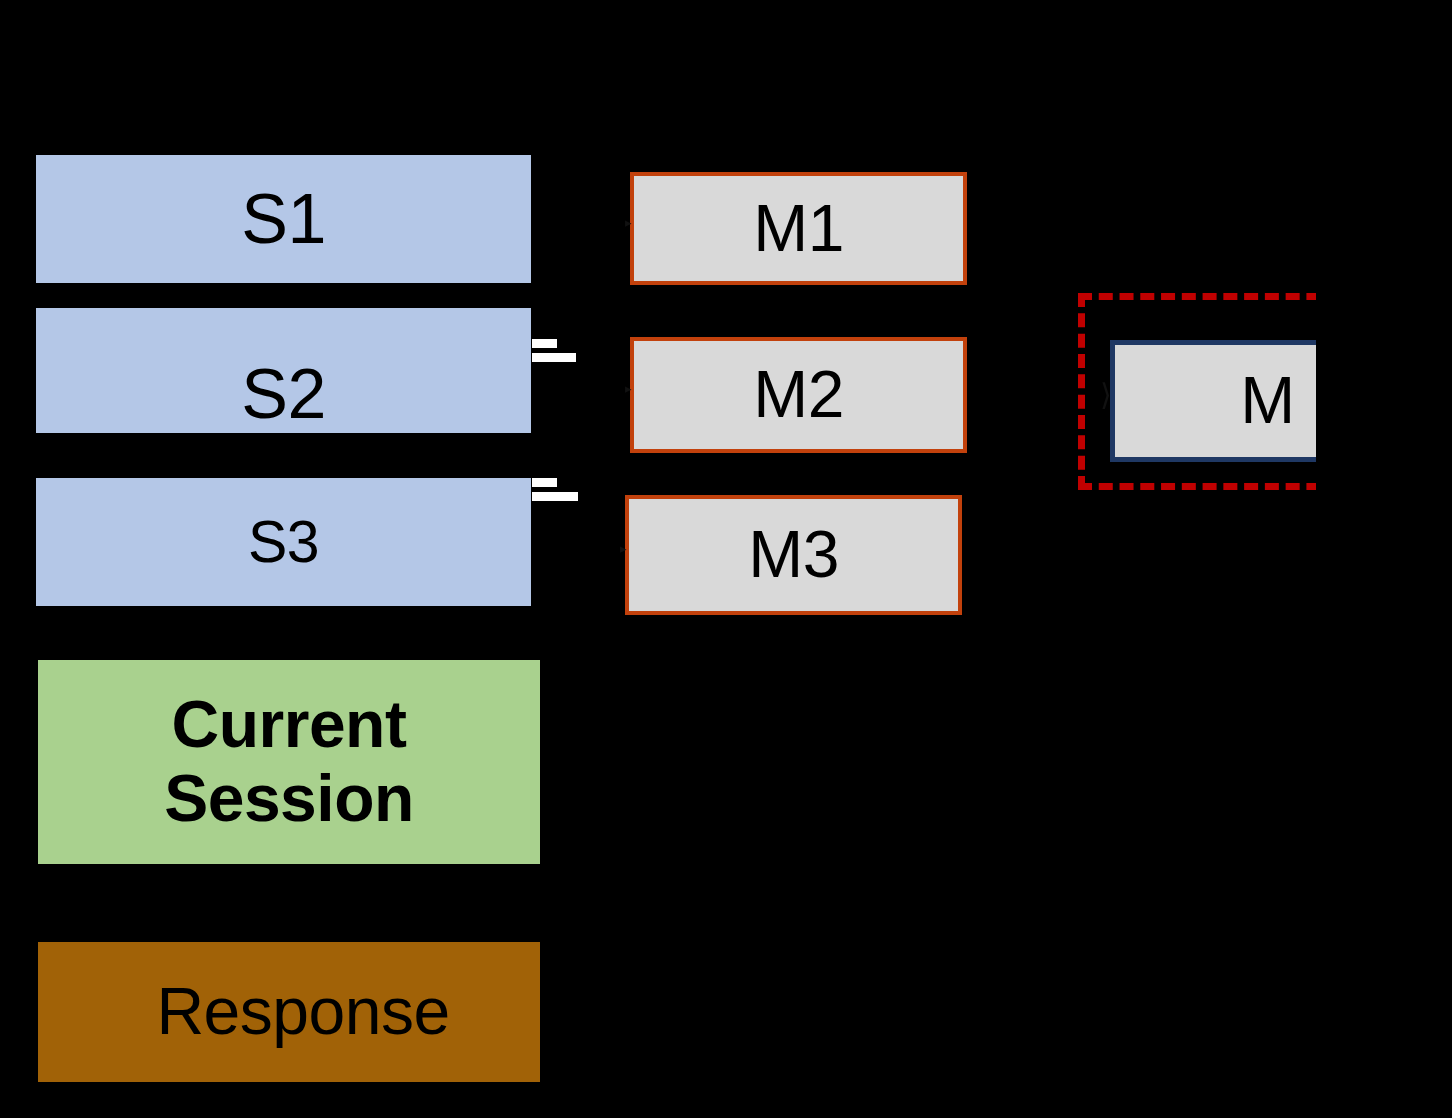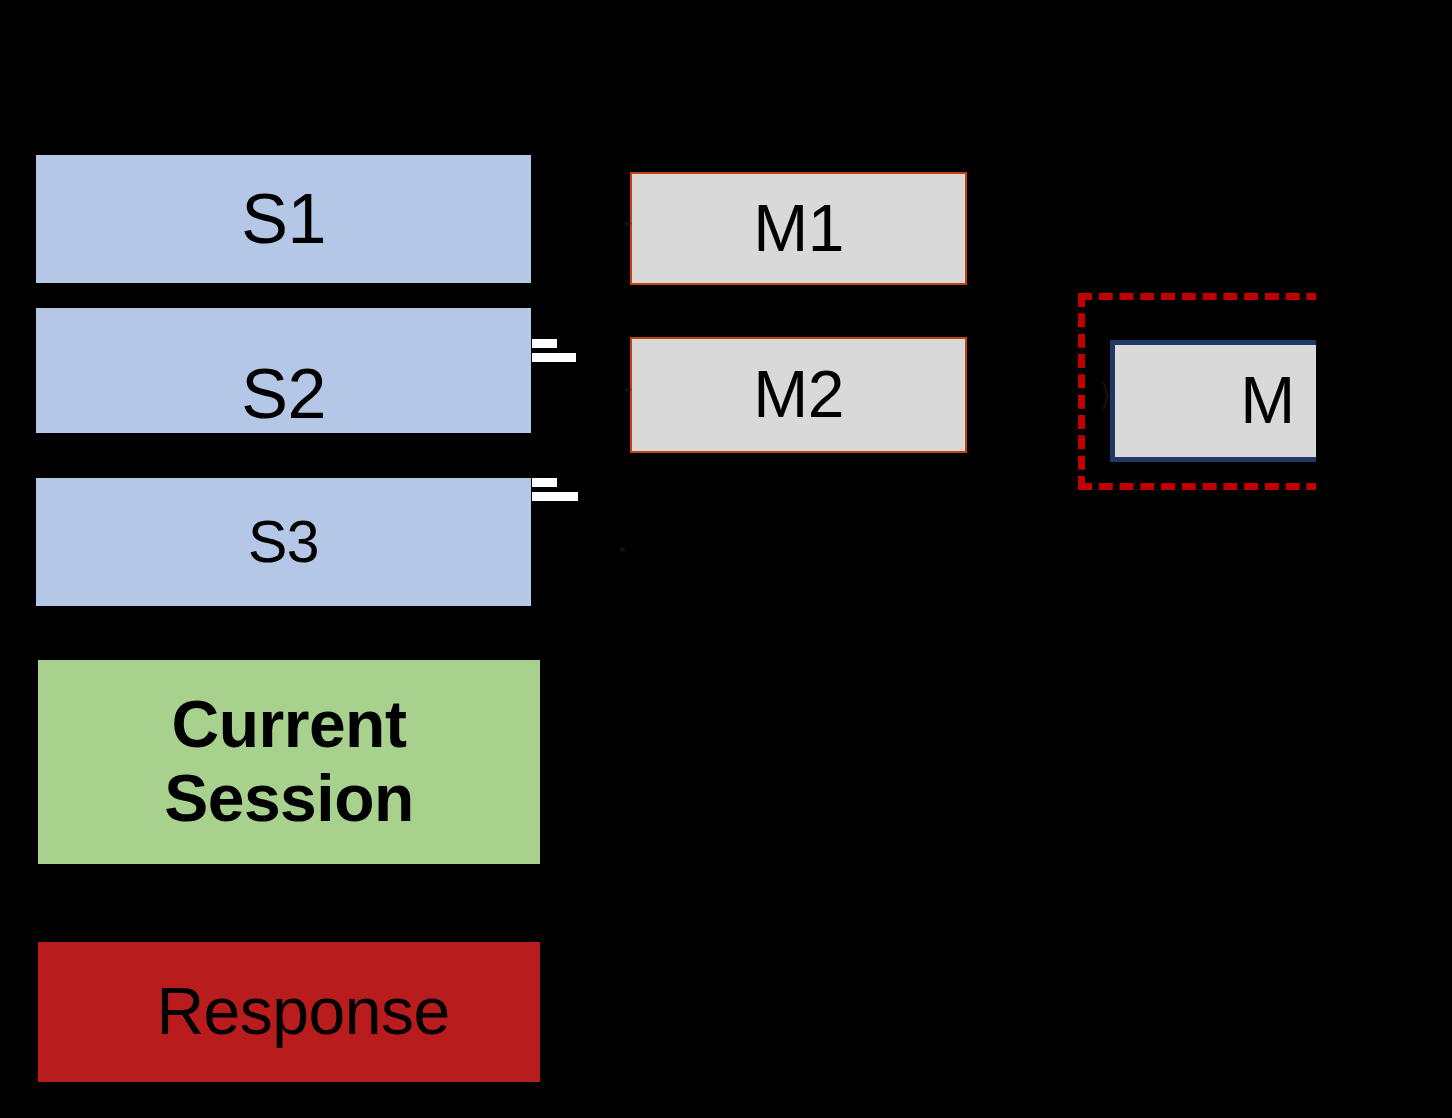--- a/index.html
+++ b/index.html
@@ -25,23 +25,23 @@
     align-items: center;
     justify-content: center;
     color: #000000;
     line-height: 1.12;
     text-align: center;
     white-space: pre-line;
     letter-spacing: -0.5px;
   }
 
   .node.session   { background: #b4c7e7; }
-  .node.memory    { background: #d9d9d9; border: 2px solid #c2410c; }
+  .node.memory    { background: #d9d9d9; border: 4px solid #c2410c; }
   .node.current   { background: #a9d18e; }
-  .node.response  { background: #b91c1c; padding-left: 28px; }
+  .node.response  { background: #a16207; padding-left: 28px; }
 
   .node.merged {
     background: #d9d9d9;
     border: 5px solid #1f3864;
   }
 
   
   .dashed-region {
     position: absolute;
     box-sizing: border-box;
@@ -91,20 +91,23 @@
   </div>
 
   <div class="node memory" style="left:630px; top:172px; width:337px; height:113px; font-size:66px;">
     <span>M1</span>
   </div>
 
   <div class="node memory" style="left:630px; top:337px; width:337px; height:116px; font-size:66px;">
     <span>M2</span>
   </div>
 
+  <div class="node memory" style="left:625px; top:495px; width:337px; height:120px; font-size:66px;">
+    <span>M3</span>
+  </div>
 
   <div class="dashed-region" style="left:1078px; top:293px; width:367px; height:197px;"></div>
 
   <div class="node merged" style="left:1110px; top:340px; width:315px; height:122px; font-size:66px;">
     <span>M</span>
   </div>
 
   <div class="connector" style="left:532px; top:339px; width:25px; height:9px;"></div>
   <div class="connector" style="left:532px; top:353px; width:44px; height:9px;"></div>
   <div class="connector" style="left:532px; top:478px; width:25px; height:9px;"></div>

